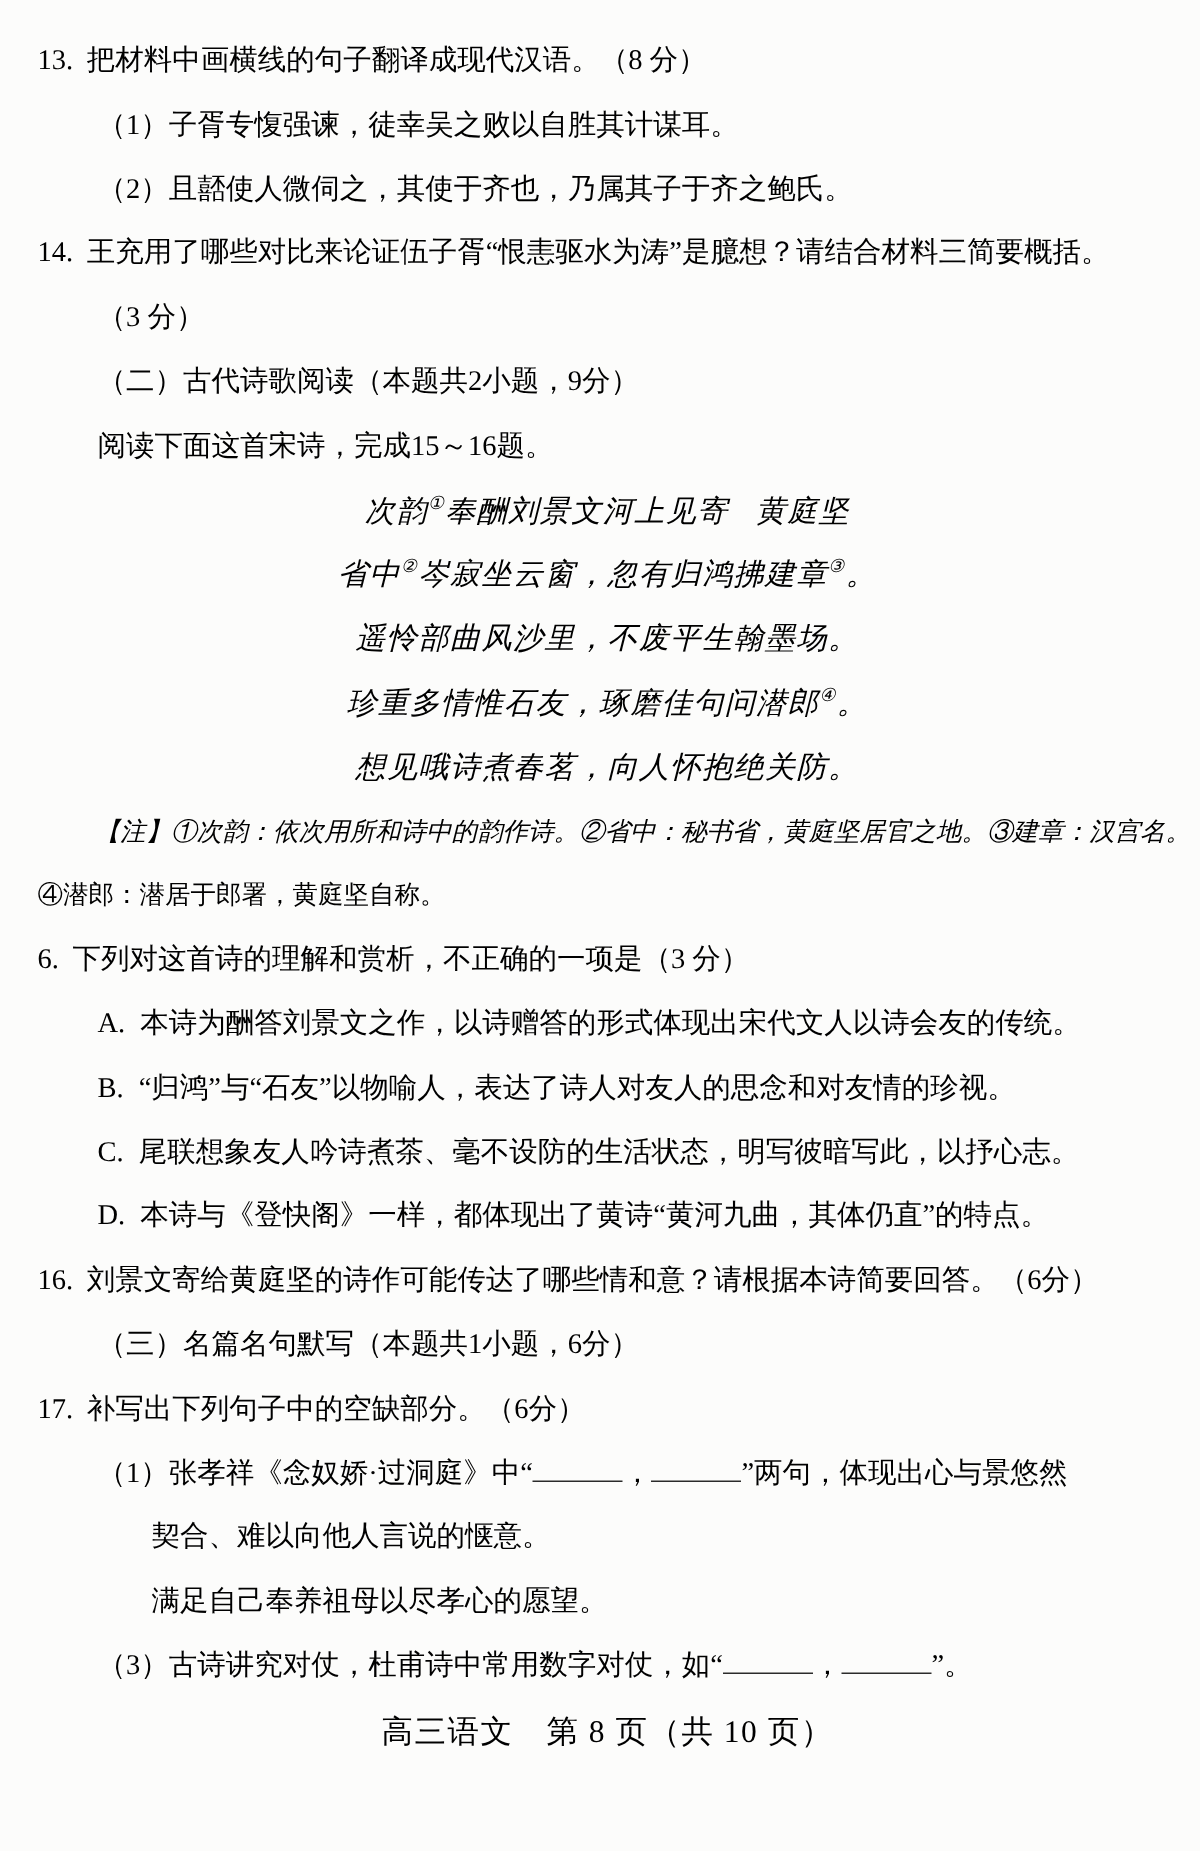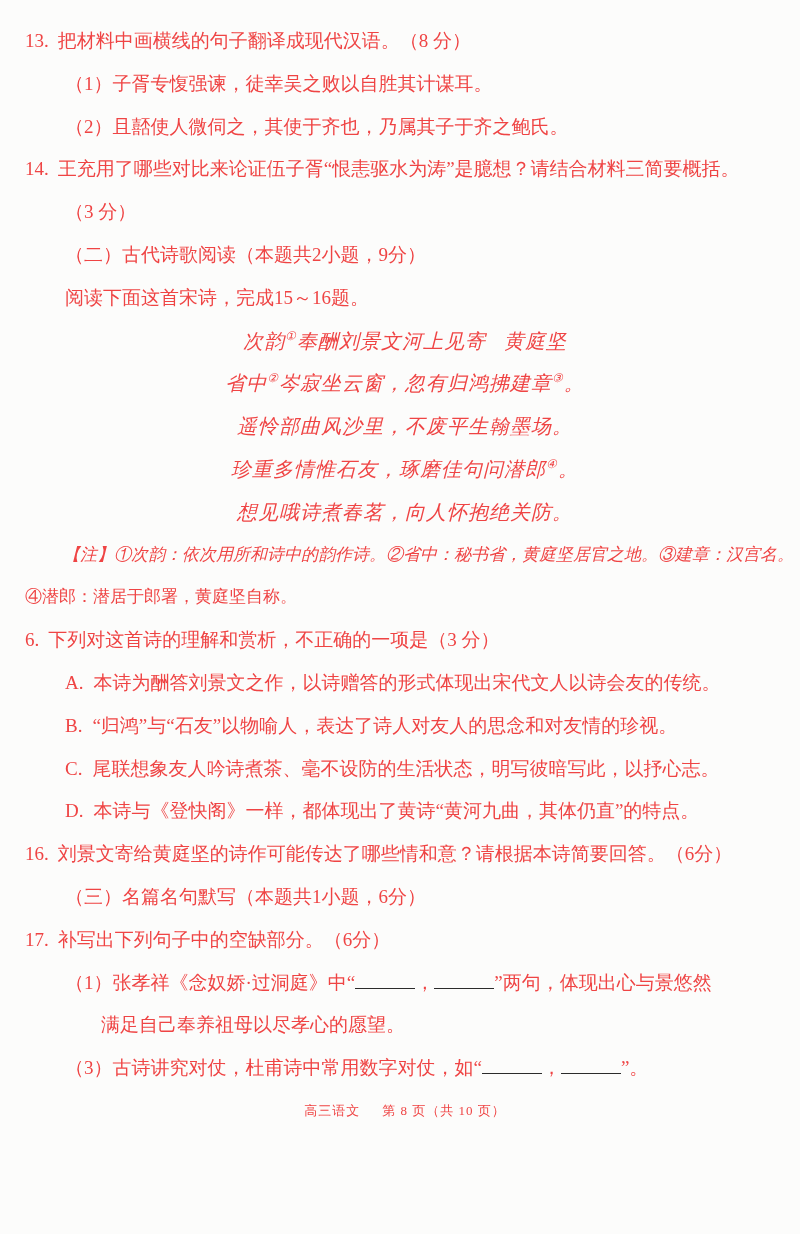--- a/index.html
+++ b/index.html
@@ -1,20 +1,20 @@
 <!DOCTYPE html>
 <html><head>
 <meta charset="utf-8">
 <style>
   html,body { margin:0; padding:0; background:#e8e8e8; }
   .page {
     width:800px; height:1234px;
     margin:0 auto;
     background:#fcfcfb;
-    color:#ef4444;
+    color:#000000;
     font-family:"Liberation Serif","DejaVu Serif",serif;
     font-size:19px;
     box-sizing:border-box;
     padding:20px 15px 0 25px;
     overflow:hidden;
     position:relative;
   }
   .row { height:42.8px; line-height:42.8px; white-space:nowrap; }
   .qnum { display:inline-block; margin-right:9px; }
   .optlabel { display:inline-block; margin-right:10px; }
@@ -24,21 +24,21 @@
   .poem { font-size:20px; font-style:italic; letter-spacing:1px; }
   .poem .author { margin-left:18px; letter-spacing:1px; }
   .note { font-size:17px; }
   .note-first { padding-left:38px;font-style:italic; }
   sup.circ { font-size:12px; line-height:0; vertical-align:super; }
   .blank {
     display:inline-block; width:60px; height:0.95em;
     border-bottom:1.6px solid #2b2b2b;
     vertical-align:baseline;
   }
-  .footer { text-align:center; font-size:13px; letter-spacing:1px; }
+  .footer { text-align:center; font-size:21px; letter-spacing:1px; }
   .footer .pageinfo { margin-left:22px; }
 </style>
 </head>
 <body>
 
 <div class="page">
 
   <div class="row">
     <span class="qnum">13.</span><span>把材料中画横线的句子翻译成现代汉语。（8 分）</span>
   </div>
@@ -110,20 +110,23 @@
     <span>（三）名篇名句默写（本题共1小题，6分）</span>
   </div>
 
   <div class="row">
     <span class="qnum">17.</span><span>补写出下列句子中的空缺部分。（6分）</span>
   </div>
   <div class="row sub">
     <span>（1）</span><span>张孝祥《念奴娇·过洞庭》中“</span><span class="blank"></span><span>，</span><span class="blank"></span><span>”两句，体现出心与景悠然</span>
   </div>
   <div class="row cont">
+    <span>契合、难以向他人言说的惬意。</span>
+  </div>
+  <div class="row cont">
     <span>满足自己奉养祖母以尽孝心的愿望。</span>
   </div>
   <div class="row sub">
     <span>（3）</span><span>古诗讲究对仗，杜甫诗中常用数字对仗，如“</span><span class="blank"></span><span>，</span><span class="blank"></span><span>”。</span>
   </div>
 
   <div class="row footer">
     <span>高三语文</span><span class="pageinfo">第 8 页（共 10 页）</span>
   </div>
 

